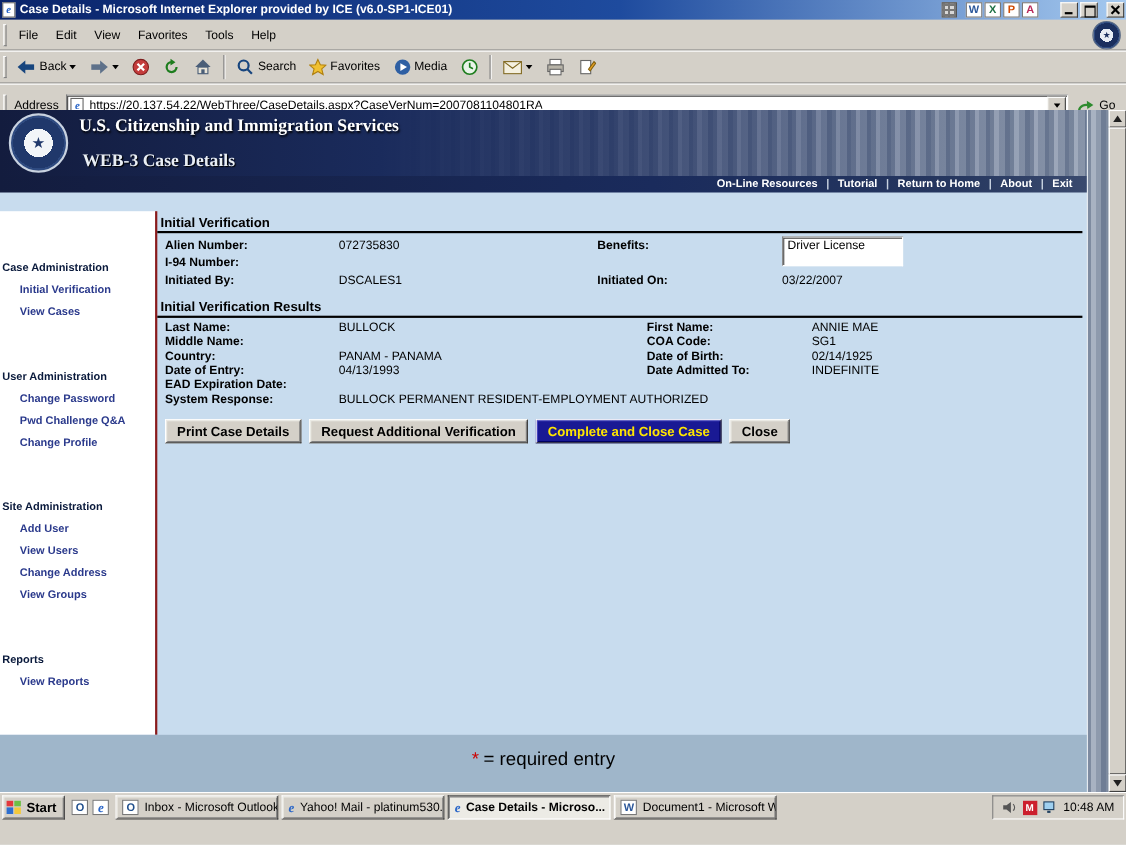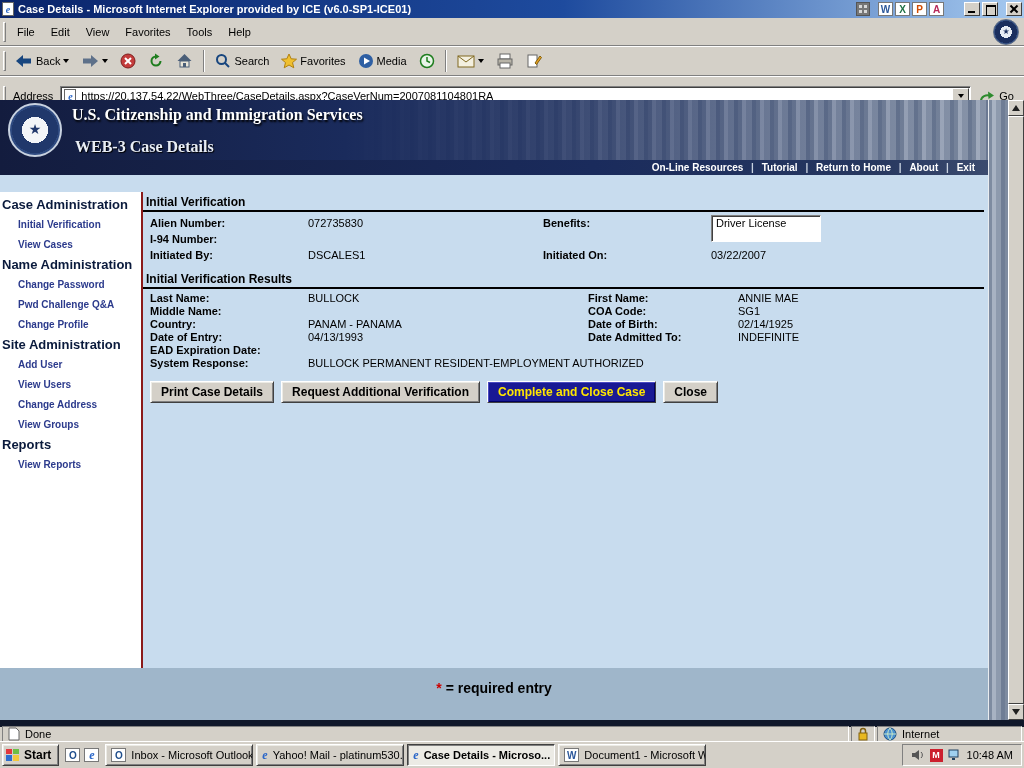--- a/index.html
+++ b/index.html
@@ -105,21 +105,21 @@
      background:linear-gradient(90deg,#131C3E,#1A2B5C 60%,#26375F 88%,#3A4A6E);
      color:#fff; font-size:10px; font-weight:bold; text-align:right; padding-right:8px; white-space:nowrap; }
   .navlink { color:#fff; margin:0 5px; cursor:pointer; }
   .navlink-sep { color:#C8D2E0; }
 
   .casebar { position:absolute; top:75px; left:0; width:988px; height:17px; background:#9FB6CA; }
   .casebox { position:absolute; left:565px; top:0; transform:translateX(-50%); background:#EFEFE5;
      border:2px solid #000; font-weight:bold; font-size:12px; padding:0 12px; white-space:nowrap; }
 
   .sidebar { position:absolute; top:92px; left:0; width:141px; height:476px; background:#fff; padding-top:3px; }
-  .side-header { height:20px; line-height:20px; font-weight:bold; font-size:13px; color:#0A1A3C; padding-left:2px; white-space:nowrap;}
+  .side-header { height:20px; line-height:20px; font-weight:bold; font-size:10px; color:#0A1A3C; padding-left:2px; white-space:nowrap;margin-top:39px;}
   .side-item { height:20px; line-height:20px; font-weight:bold; font-size:10px; color:#2B3A8C; padding-left:18px;
      cursor:pointer; white-space:nowrap; }
   .red-divider { position:absolute; top:92px; left:141px; width:2px; height:476px; background:#8B1A1A; }
 
   .main { position:absolute; top:92px; left:143px; width:845px; height:476px; padding-top:2px; }
   .section-title { font-weight:bold; font-size:12px; padding:1px 0 1px 3px; border-bottom:2px solid #000; margin-right:4px; }
   .fields1 { display:grid; grid-template-columns:158px 235px 168px auto; grid-auto-rows:16px;
      padding-left:7px; font-size:11px; line-height:16px; margin-top:3px; }
   .fields2 { display:grid; grid-template-columns:158px 280px 150px auto; grid-auto-rows:13px;
      padding-left:7px; font-size:11px; line-height:13px; margin-top:3px; margin-bottom:0; }
@@ -128,21 +128,21 @@
   .benefits-box { width:110px; height:27px; align-self:start; font-size:11px; line-height:12px; padding:1px 4px; }
   .mt8 { margin-top:8px; }
 
   .btn-row { margin:11px 0 0 7px; display:flex; gap:7px; }
   .page-btn { font-family:"Liberation Sans",sans-serif; font-weight:bold; font-size:12px; color:#000;
      background:#D4D0C8; border:1px solid; border-color:#fff #404040 #404040 #fff;
      box-shadow:inset 1px 1px 0 #ECEBE5, inset -1px -1px 0 #808080; padding:3px 10px; white-space:nowrap; cursor:pointer;}
   .page-btn.primary { background:#191994; color:#FFE600; box-shadow:inset 1px 1px 0 #4A4AC0, inset -1px -1px 0 #000060; }
 
   .bottom-strip { position:absolute; top:568px; left:0; width:988px; height:52px; background:#9FB6CA; }
-  .req-note { position:absolute; top:12px; left:50%; transform:translateX(-50%); font-weight:bold; font-size:14px; white-space:nowrap;}
+  .req-note { position:absolute; top:12px; left:50%; transform:translateX(-50%); font-weight:normal; font-size:17px; white-space:nowrap;}
   .req-note .ast { color:#CC0000; margin-right:4px; }
 
   
   .vscroll { position:absolute; top:100px; left:1008px; width:16px; height:620px; background:#ECEBE5; }
   .scroll-btn { position:absolute; left:0; width:16px; height:16px; background:#D4D0C8; border:1px solid;
      border-color:#fff #404040 #404040 #fff; display:flex; justify-content:center; }
   .scroll-btn.up-btn { top:0; } .scroll-btn.down-btn { bottom:0; }
   .scroll-btn .tri.up{border-bottom-color:#202020; margin-top:4px;}
   .scroll-btn .tri.down{border-top-color:#202020; margin-top:4px;}
   .scroll-thumb { position:absolute; top:16px; left:0; width:16px; height:588px; background:#D4D0C8;
@@ -150,21 +150,21 @@
 
   
   .statusbar { position:absolute; top:720px; left:0; width:100%; height:21px; background:#D4D0C8;
      border-top:7px solid #0f172a; display:flex; align-items:center; padding:1px 2px; gap:2px; }
   .sb-panel { height:17px; display:flex; align-items:center; padding:0 5px; gap:5px; font-size:11px; }
   .sb-main { flex:1; }
   .sb-lock { width:24px; justify-content:center; }
   .sb-zone { width:145px; }
 
   
-  .taskbar { position:absolute; top:741px; left:0; width:100%; height:27px; background:#D4D0C8;
+  .taskbar { position:absolute; top:720px; left:0; width:100%; height:27px; background:#D4D0C8;
      border-top:1px solid #fff; display:flex; align-items:center; padding:0 2px; gap:3px; }
   .start-btn { display:flex; align-items:center; gap:4px; font-weight:bold; font-size:12px; height:22px;
      padding:0 7px 0 3px; cursor:pointer; flex:none;}
   .start-flag { width:14px; height:13px; display:grid; grid-template-columns:6px 6px; grid-template-rows:5.5px 5.5px; gap:1px; }
   .start-flag i:nth-child(1){background:#E3383D;} .start-flag i:nth-child(2){background:#6CBF45;}
   .start-flag i:nth-child(3){background:#2E6ECF;} .start-flag i:nth-child(4){background:#F2C83C;}
   .ql { display:flex; align-items:center; gap:4px; padding:0 3px; flex:none;}
   .task-btn { flex:none; width:148px; height:22px; display:flex; align-items:center; gap:5px; padding:0 5px;
      font-size:11px; white-space:nowrap; overflow:hidden; cursor:pointer; }
   .task-btn.active { font-weight:bold; }
@@ -334,21 +334,21 @@
       <span class="navlink">About</span>
       <span class="navlink-sep">|</span>
       <span class="navlink">Exit</span>
     </div>
 
 
     <div class="sidebar">
       <div class="side-header">Case Administration</div>
       <div class="side-item">Initial Verification</div>
       <div class="side-item">View Cases</div>
-      <div class="side-header">Name Administration</div>
+      <div class="side-header">User Administration</div>
       <div class="side-item">Change Password</div>
       <div class="side-item">Pwd Challenge Q&amp;A</div>
       <div class="side-item">Change Profile</div>
       <div class="side-header">Site Administration</div>
       <div class="side-item">Add User</div>
       <div class="side-item">View Users</div>
       <div class="side-item">Change Address</div>
       <div class="side-item">View Groups</div>
       <div class="side-header">Reports</div>
       <div class="side-item">View Reports</div>

